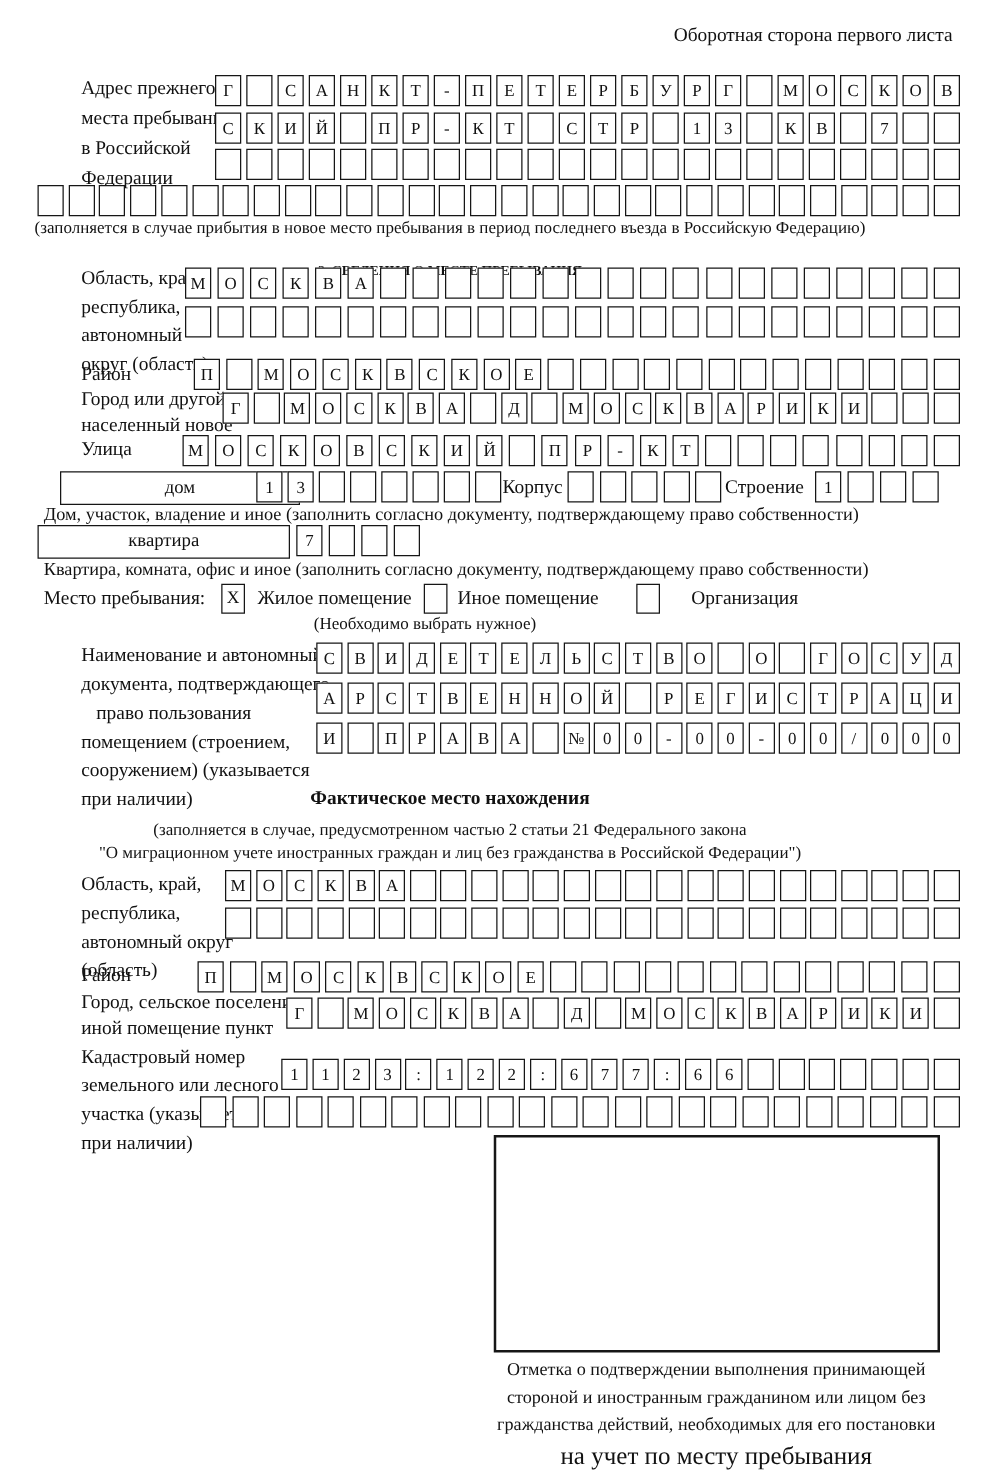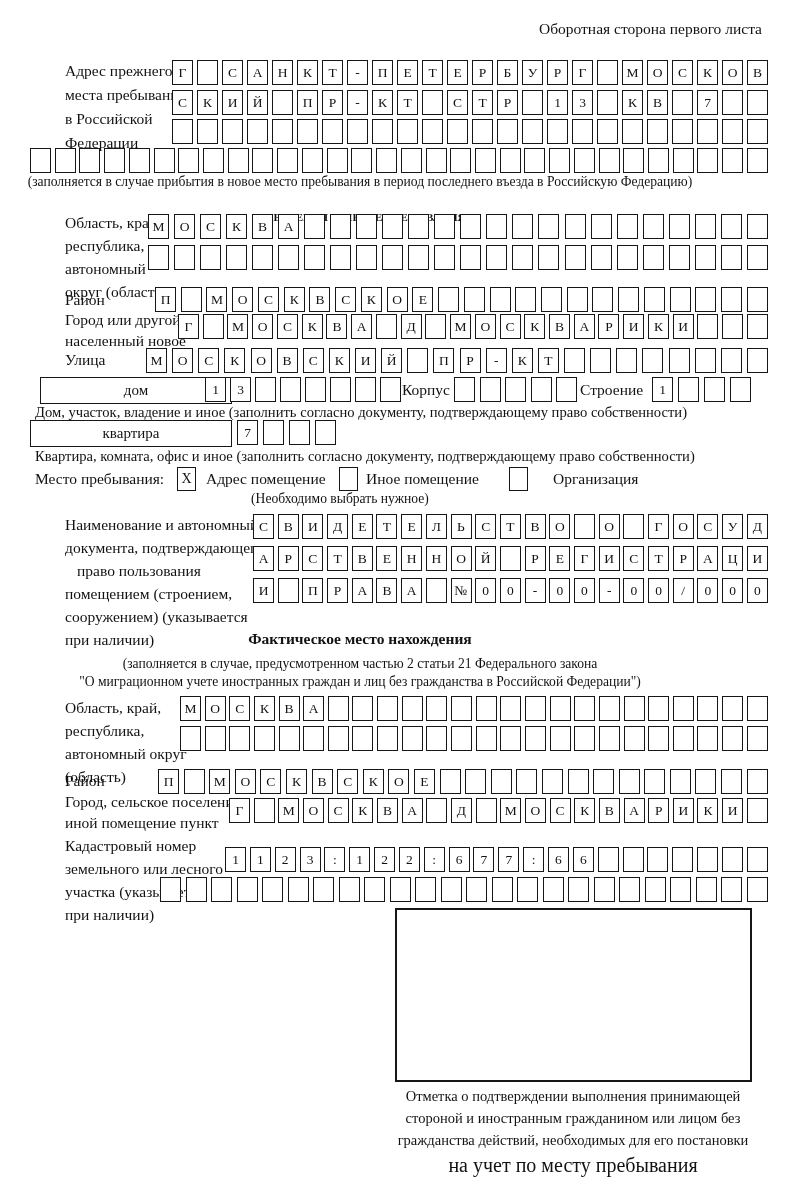--- a/index.html
+++ b/index.html
@@ -280,21 +280,21 @@
     <div class="cell"></div>
     <div class="cell"></div>
     <div class="cell"></div>
     <div class="cell"></div>
     <div class="cell"></div>
     <div class="cell"></div>
     <div class="cell"></div>
     <div class="cell"></div>
   </div>
 
-<div class="labelbox" style="left:40px;top:377px;width:192px">дом</div>
+<div class="labelbox" style="left:48px;top:377px;width:192px">дом</div>
 <div class="cellrow" style="left:205px;top:377px;width:196px">
     <div class="cell">1</div>
     <div class="cell">3</div>
     <div class="cell"></div>
     <div class="cell"></div>
     <div class="cell"></div>
     <div class="cell"></div>
     <div class="cell"></div>
     <div class="cell"></div>
   </div>
@@ -319,21 +319,21 @@
 <div class="cellrow" style="left:237px;top:420px;width:99px">
     <div class="cell">7</div>
     <div class="cell"></div>
     <div class="cell"></div>
     <div class="cell"></div>
   </div>
 <div class="abs hint" style="left:35px;top:448px">Квартира, комната, офис и иное (заполнить согласно документу, подтверждающему право собственности)</div>
 
 <div class="abs lbl" style="left:35px;top:470px">Место пребывания:</div>
 <div class="checkbox" style="left:177px;top:467px">X</div>
-<div class="abs lbl" style="left:206px;top:470px">Адрес помещение</div>
+<div class="abs lbl" style="left:206px;top:470px">Жилое помещение</div>
 <div class="checkbox" style="left:339px;top:467px"></div>
 <div class="abs lbl" style="left:366px;top:470px">Иное помещение</div>
 <div class="checkbox" style="left:509px;top:467px"></div>
 <div class="abs lbl" style="left:553px;top:470px">Организация</div>
 <div class="abs small" style="left:150px;top:491px;width:380px;text-align:center">(Необходимо выбрать нужное)</div>
 
 <div class="abs lbl" style="left:65px;top:516px">Наименование и автономный</div>
 <div class="abs lbl" style="left:65px;top:539px">документа, подтверждающего</div>
 <div class="abs lbl" style="left:77px;top:562px">право пользования</div>
 <div class="abs lbl" style="left:65px;top:585px">помещением (строением,</div>

